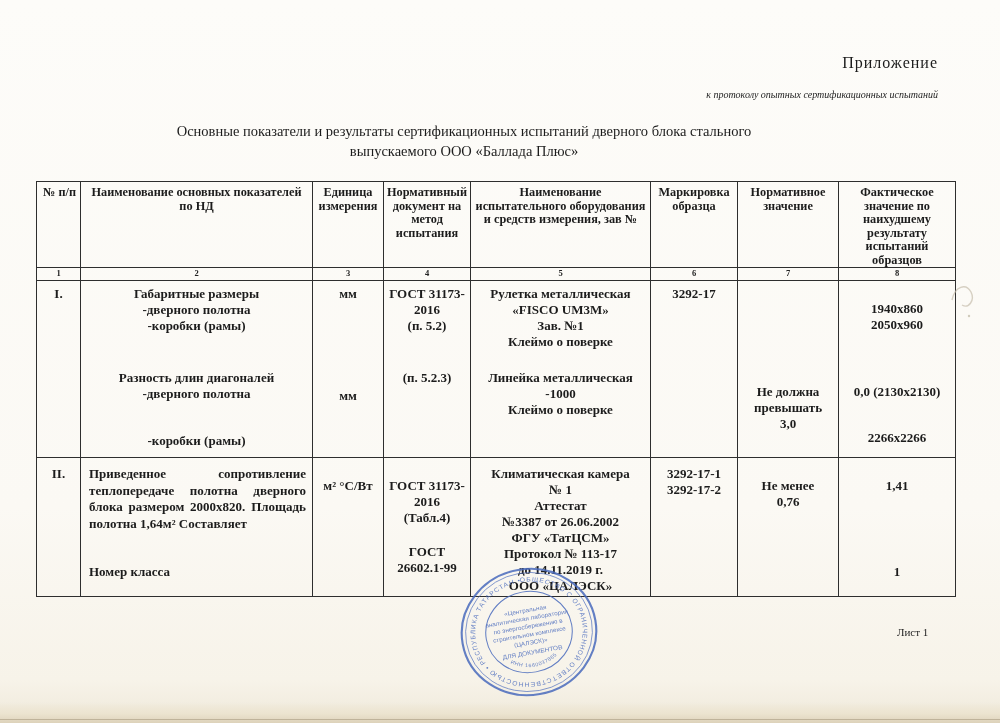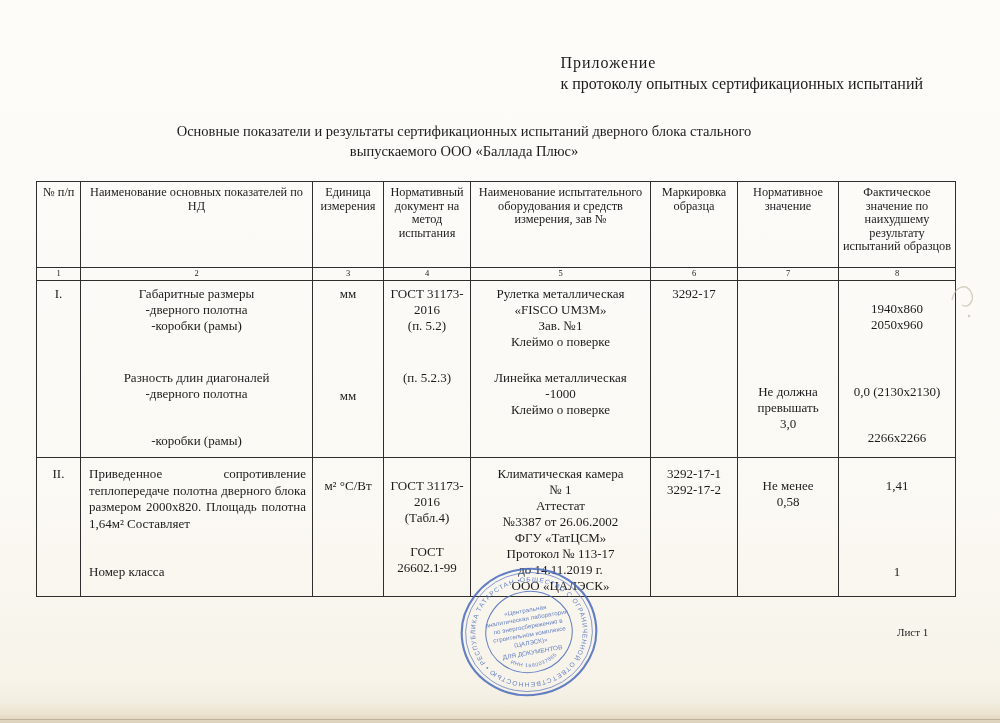--- a/index.html
+++ b/index.html
@@ -3,34 +3,34 @@
 <meta charset="utf-8">
 <style>
   html,body { margin:0; padding:0; }
   .page {
     position:relative; width:1000px; height:723px; overflow:hidden;
     background:linear-gradient(180deg,#fdfcf9 0%, #fbf9f4 70%, #f7f3e9 94%, #efe9da 100%);
     font-family:"Liberation Serif","DejaVu Serif",serif;
     color:#1c1c1c;
   }
   
-  .appendix { position:absolute; top:54px; right:77px; }
+  .appendix { position:absolute; top:54px; right:62px; text-align:right; }
   .appendix .a1 { font-size:16px; letter-spacing:1px; }
-  .appendix .a2 { font-size:16px; margin-top:3px; }
+  .appendix .a2 { font-size:10px; margin-top:17px;font-style:italic; }
   .appendix .a3 { font-size:11.5px; margin-top:2px; border-bottom:1px solid #1c1c1c;
                   display:inline-block; white-space:pre; padding-bottom:1px; }
   
   .doc-title { position:absolute; top:122px; left:0; width:928px; text-align:center; }
   .doc-title div { font-size:14.5px; line-height:18px; margin-bottom:2px; }
   
   table.main { position:absolute; left:36px; top:181px; width:919px;
                border-collapse:collapse; table-layout:fixed; }
   table.main td, table.main th {
     border:1px solid #2e2e2e; padding:0; vertical-align:top;
-    font-weight:normal; position:relative; overflow:hidden;
+    font-weight:bold; position:relative; overflow:hidden;
   }
   tr.hdr th { font-size:12.3px; line-height:13.5px; padding:4px 3px 0 3px; text-align:center; }
   tr.hdr th.first { text-align:left; padding-left:6px; }
   tr.nums td { height:12px; font-size:8.5px; line-height:11px; text-align:center; color:#222; }
   tr.body td { font-size:13px; }
   .abs  { position:absolute; left:2px; right:2px; text-align:center; line-height:16px; }
   .absl { position:absolute; left:8px; right:6px; text-align:left; line-height:16.5px; }
   .just { text-align:justify; text-align-last:left; }
   
   .sheet { position:absolute; left:897px; top:626px; font-size:11px; }
@@ -163,21 +163,21 @@
         <div class="abs" style="top:88px">Протокол № 113-17</div>
         <div class="abs" style="top:104px">до 14.11.2019 г.</div>
         <div class="abs" style="top:120px">ООО «ЦАЛЭСК»</div>
       </td>
       <td>
         <div class="abs" style="top:8px">3292-17-1</div>
         <div class="abs" style="top:24px">3292-17-2</div>
       </td>
       <td>
         <div class="abs" style="top:20px">Не менее</div>
-        <div class="abs" style="top:36px">0,58</div>
+        <div class="abs" style="top:36px">0,76</div>
       </td>
       <td>
         <div class="abs" style="top:20px">1,41</div>
         <div class="abs" style="top:106px">1</div>
       </td>
     </tr>
   </tbody>
     </table>
 
   <svg class="stamp" width="154" height="144" viewBox="0 0 160 160" preserveAspectRatio="none">

